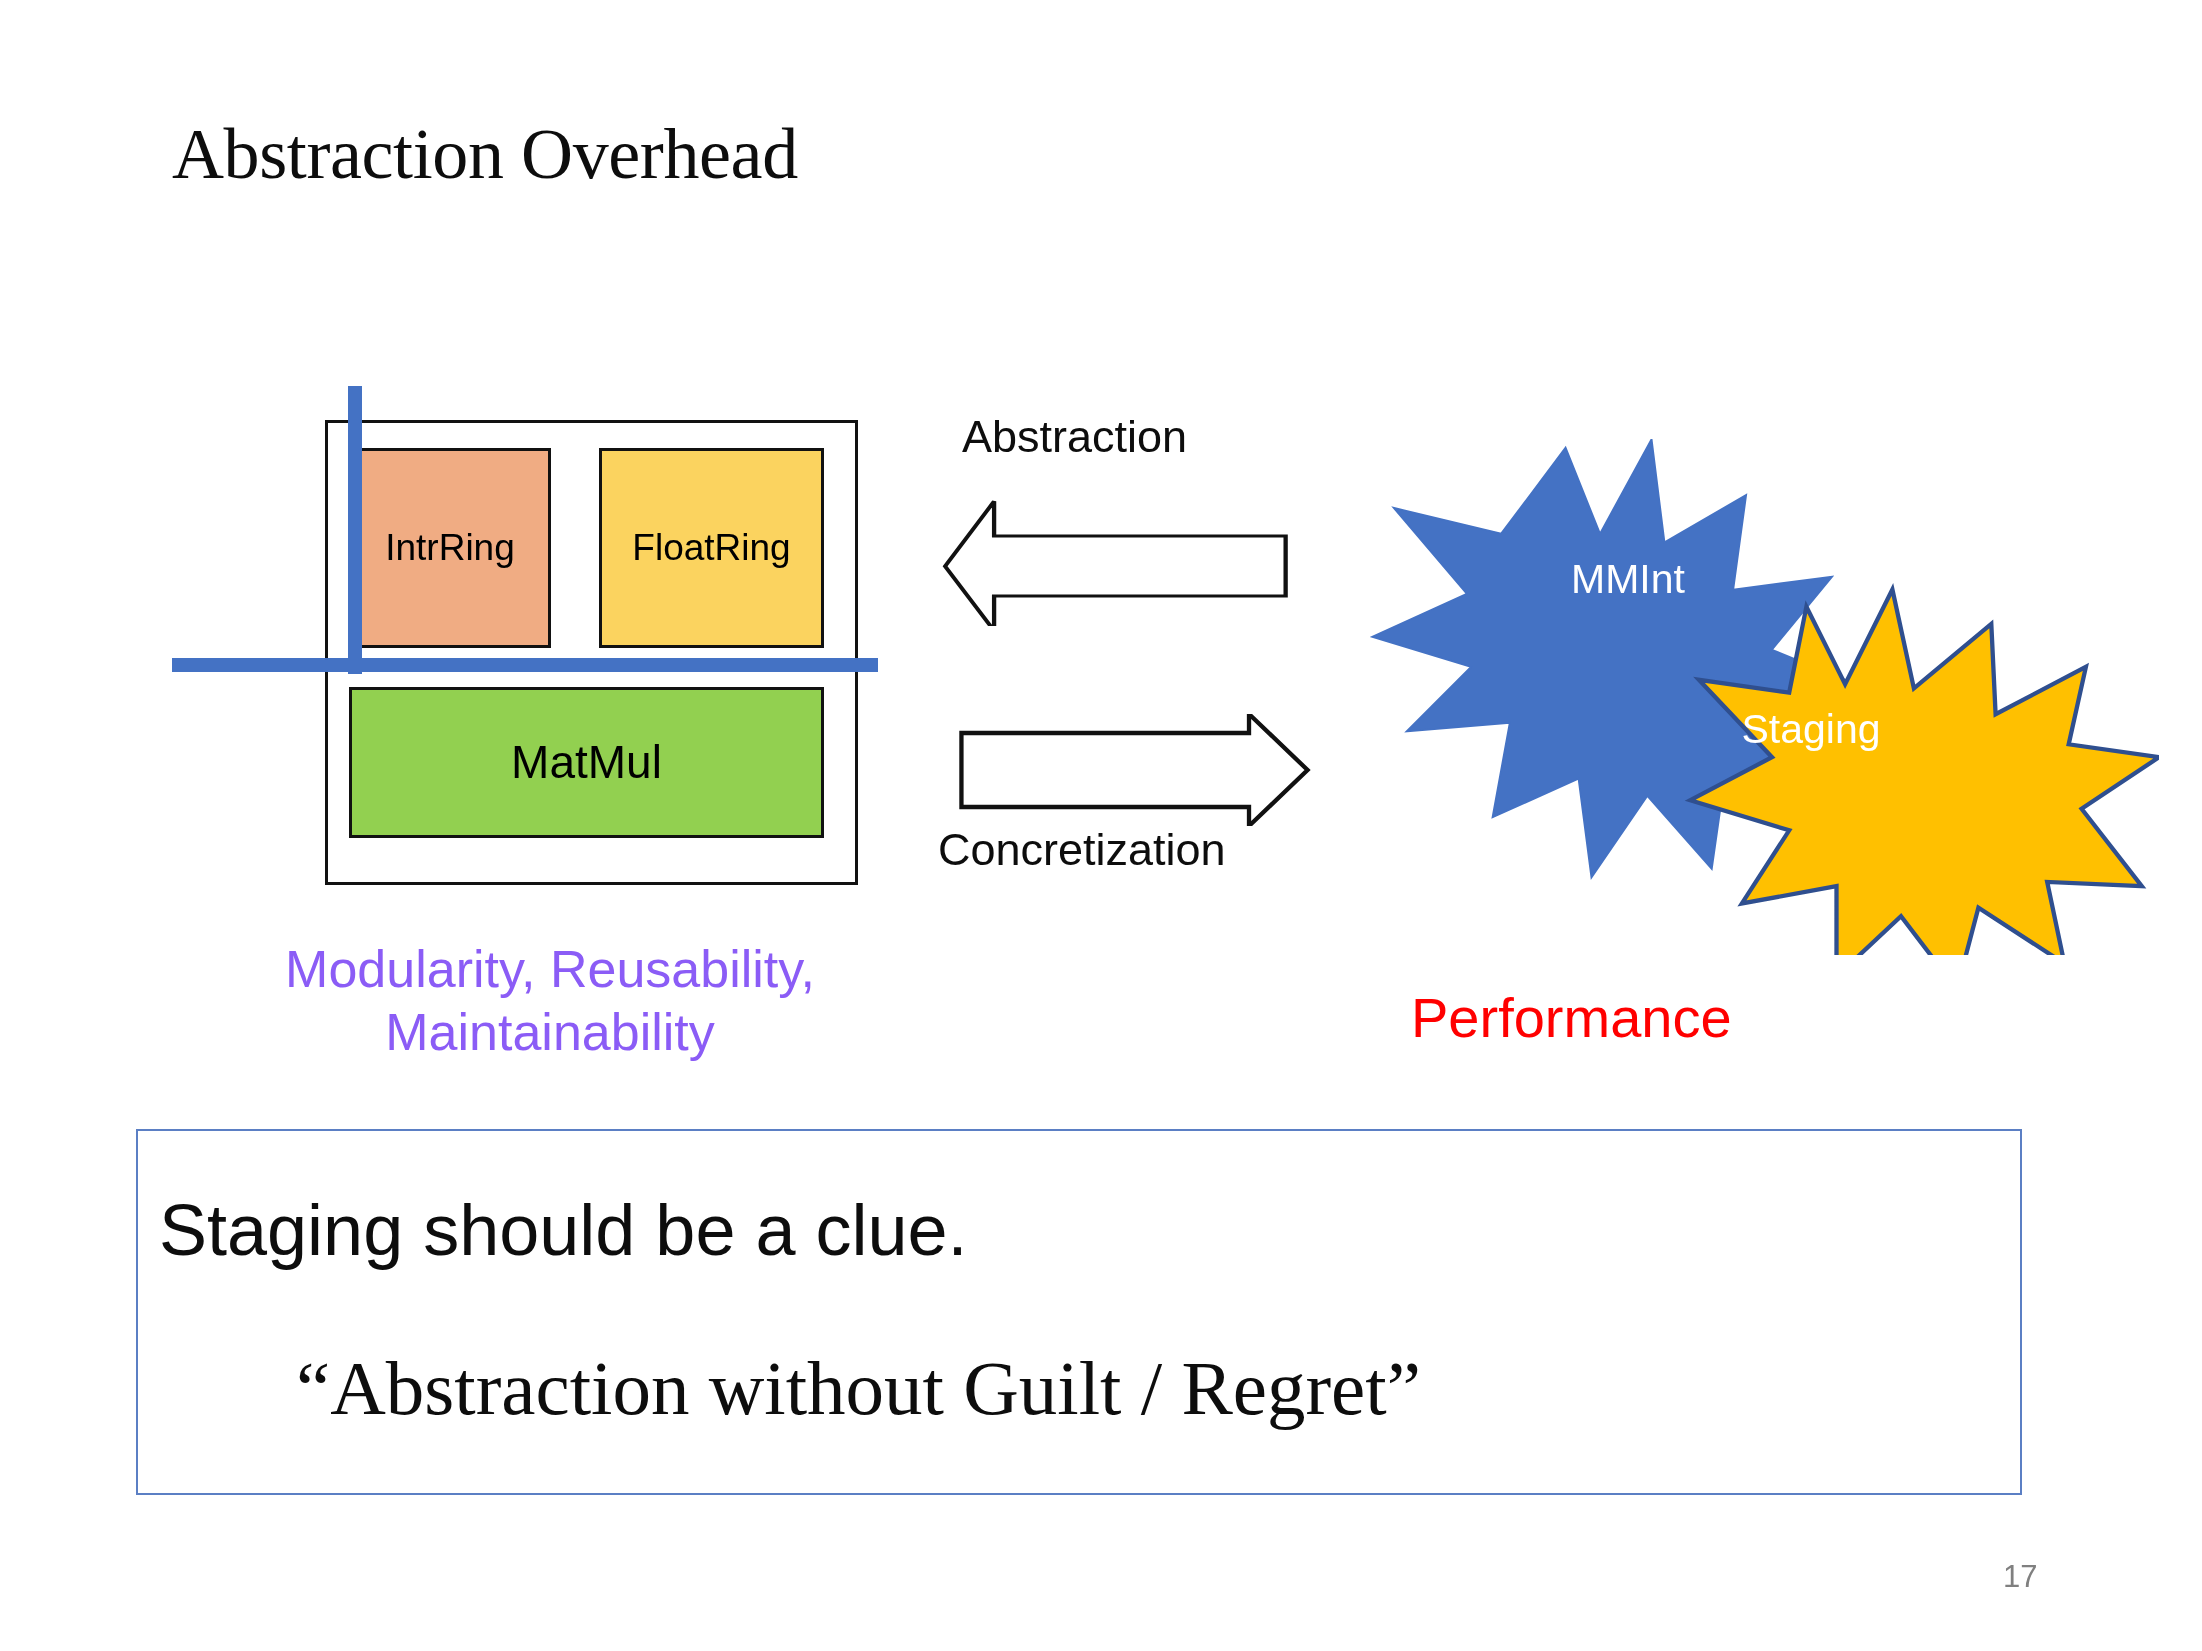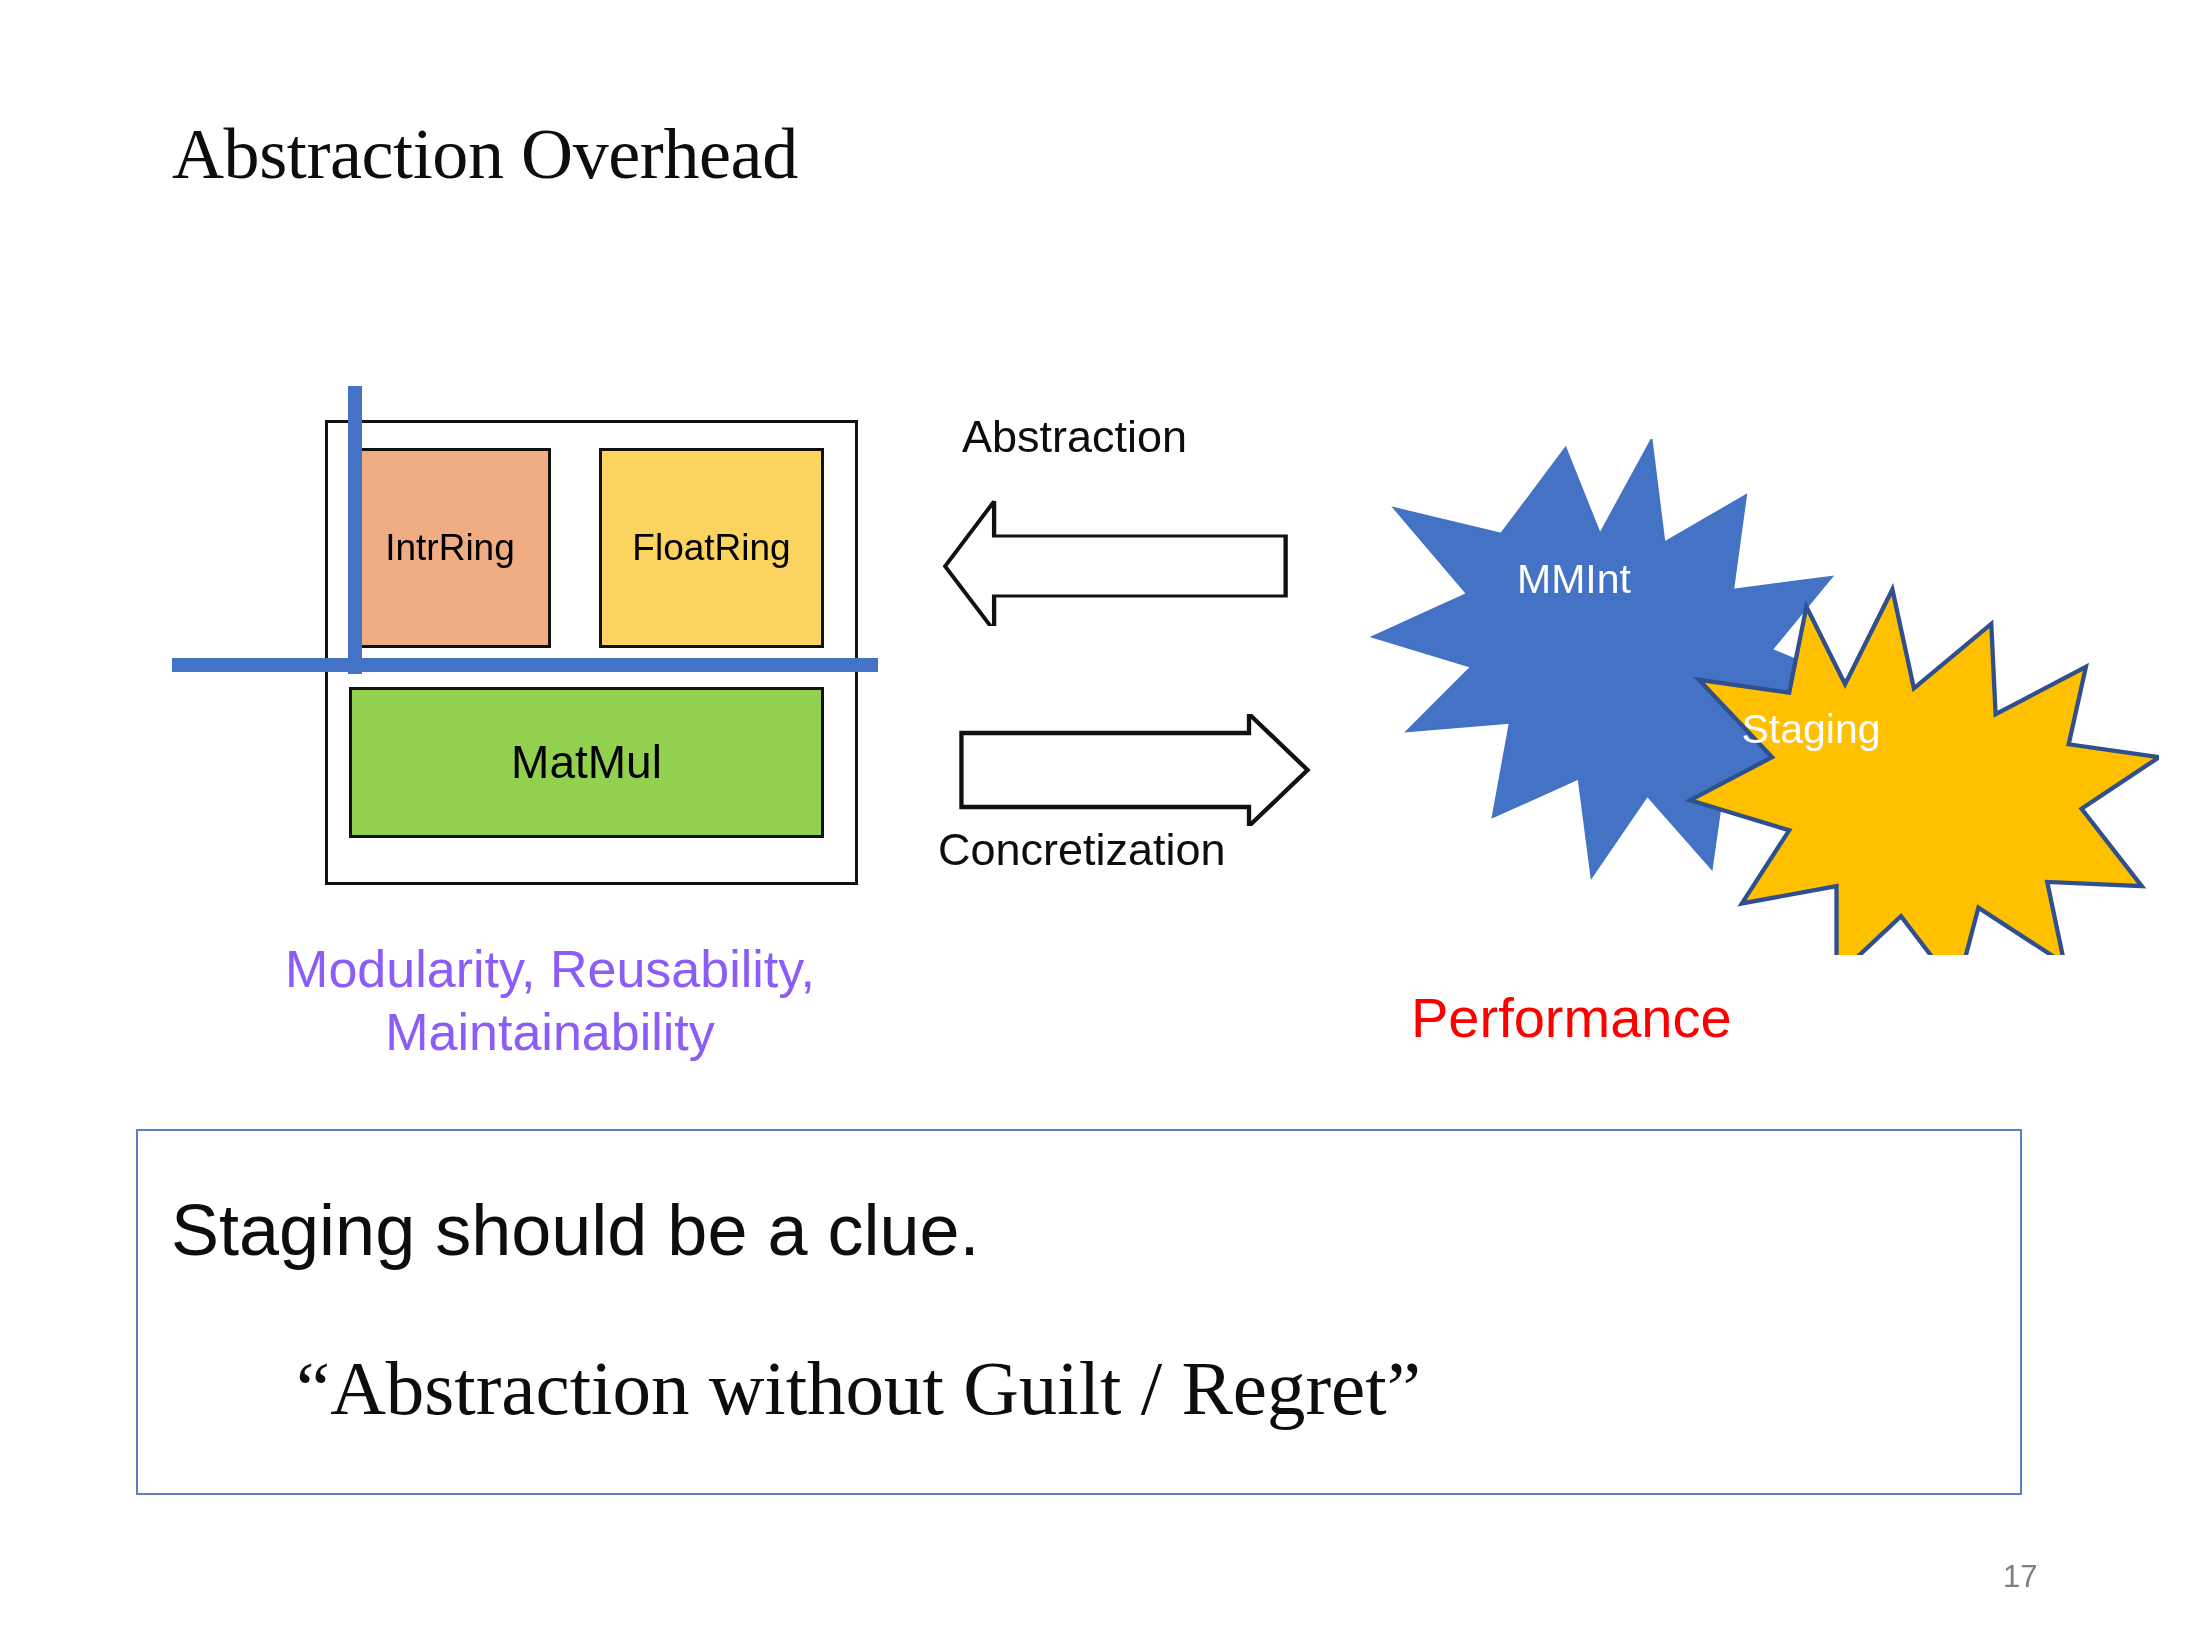--- a/index.html
+++ b/index.html
@@ -128,21 +128,21 @@
     width: 817px; height: 516px;
   }
   .star-label {
     position: absolute;
     color: #ffffff;
     font-size: 41px;
     line-height: 1.4;
     text-align: center;
     white-space: pre-line;
   }
-  #label-mmint { left: 1471px; top: 551px; width: 206px; }
+  #label-mmint { left: 1525px; top: 551px; width: 206px; }
   #label-mmfloat { left: 1712px; top: 701px; width: 198px; }
 
   
   #caption-left {
     position: absolute;
     left: 163px; top: 938px;
     width: 774px;
     text-align: center;
     color: #FF0000;
     font-size: 52px;
@@ -167,21 +167,20 @@
     border: 2.6px solid #5B7FC4;
     box-sizing: border-box;
     background: #ffffff;
   }
   #callout-line-1 {
     position: absolute;
     left: 159px; top: 1189px;
     font-size: 72px;
     color: #0d0d0d;
     white-space: nowrap;
-    margin-left: 12px;
   }
   #callout-line-2 {
     position: absolute;
     left: 296px; top: 1344px;
     font-size: 77px;
     color: #0d0d0d;
     white-space: nowrap;
     font-family: Liberation Serif, serif;
   }
 

